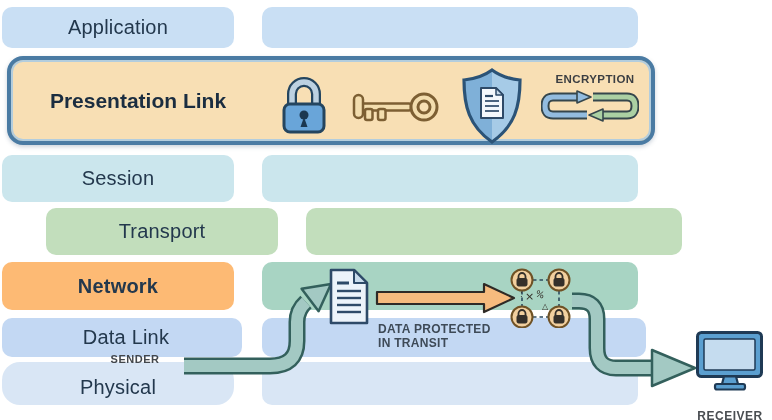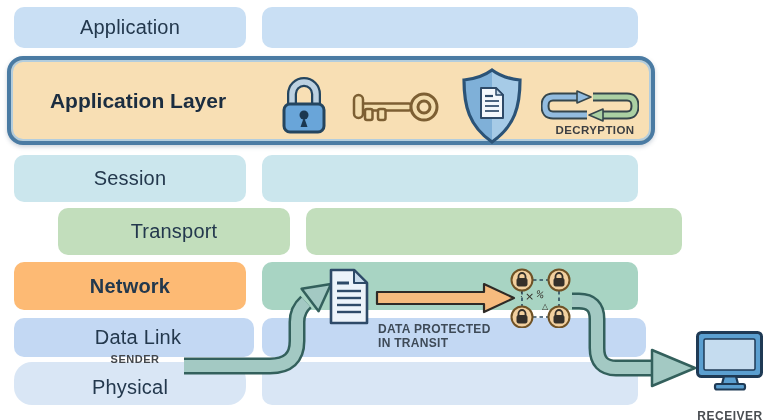--- a/index.html
+++ b/index.html
@@ -1,21 +1,21 @@
 <!DOCTYPE html>
 <html><head>
 <meta charset="utf-8">
 <style>
   html,body{margin:0;padding:0;background:#ffffff;}
   .stage{
     position:relative;width:772px;height:420px;background:#ffffff;overflow:hidden;
     font-family:"Liberation Sans","DejaVu Sans",sans-serif;
   }
   .bar{position:absolute;border-radius:10px;display:flex;align-items:center;justify-content:center;}
-  .bar.left{left:14px;width:232px;}
+  .bar.left{left:2px;width:232px;}
   .bar.right{left:262px;width:376px;}
   .l0,.r0{top:7px;height:41px;}
   .l1,.r1{top:155px;height:47px;}
   .l2,.r2{top:208px;height:47px;margin-left:44px;}
   .l3,.r3{top:262px;height:48px;}
   .l4,.r4{top:318px;height:39px;padding-left:8px;}
   .l5,.r5{top:362px;height:43px;}
   .layer-label{font-size:20px;color:#23384d;letter-spacing:0.2px;}
   .l5 .layer-label{position:relative;top:4px;}
 
@@ -74,21 +74,21 @@
   </div>
 
   <div class="bar right r0" style="background-color: rgb(201, 223, 244);"></div>
   <div class="bar right r1" style="background-color: rgb(203, 230, 237);"></div>
   <div class="bar right r2" style="background-color: rgb(194, 222, 188);"></div>
   <div class="bar right r3" style="background-color: rgb(168, 212, 195);"></div>
   <div class="bar right r4" style="background-color: rgb(195, 216, 243);"></div>
   <div class="bar right r5" style="background-color: rgb(217, 230, 245);"></div>
 
   <div class="pres-box z2">
-    <span class="pres-label">Application Layer</span>
+    <span class="pres-label">Presentation Link</span>
 
     <svg class="abs" style="left:269px;top:12px;" width="48" height="64" viewBox="0 0 48 64">
       <path d="M12,38 V22 a12,12 0 0 1 24,0 V38" fill="none" stroke="#24455f" stroke-width="10"></path>
       <path d="M12,38 V22 a12,12 0 0 1 24,0 V38" fill="none" stroke="#bcd1e1" stroke-width="5.5"></path>
       <rect x="4" y="32" width="40" height="28" rx="6" fill="#69a5d9" stroke="#24455f" stroke-width="3"></rect>
       <circle cx="24" cy="43" r="4.5" fill="#1b3750"></circle>
       <path d="M24,45 L20.5,55 H27.5 Z" fill="#1b3750"></path>
     </svg>
 
     <svg class="abs" style="left:339px;top:28px;" width="90" height="38" viewBox="0 0 90 38">
@@ -114,29 +114,29 @@
       <path d="M22,22 H37 L44,29 V52 H22 Z" fill="#f4f8fc" stroke="#2e4a68" stroke-width="2" stroke-linejoin="round"></path>
       <path d="M37,22 V29 H44 Z" fill="#c9dcec" stroke="#2e4a68" stroke-width="1.5" stroke-linejoin="round"></path>
       <g stroke="#2e4a68">
         <path d="M26,30 H34" stroke-width="2.2"></path>
         <path d="M26,35 H40" stroke-width="1.7"></path>
         <path d="M26,40 H40" stroke-width="1.7"></path>
         <path d="M26,45 H40" stroke-width="1.7"></path>
       </g>
     </svg>
 
+    <div class="enc-label">ENCRYPTION</div>
     <svg class="abs" style="left:530px;top:30px;" width="98" height="32" viewBox="0 0 98 32">
       <path d="M46,25 H12 Q4,25 4,16 Q4,7 12,7 H36" fill="none" stroke="#35464c" stroke-width="9"></path>
       <path d="M46,25 H12 Q4,25 4,16 Q4,7 12,7 H36" fill="none" stroke="#93bcdf" stroke-width="5"></path>
       <polygon points="36,1 36,13 50,7" fill="#93bcdf" stroke="#35464c" stroke-width="1.6" stroke-linejoin="round"></polygon>
       <path d="M52,7 H86 Q94,7 94,16 Q94,25 86,25 H62" fill="none" stroke="#35464c" stroke-width="9"></path>
       <path d="M52,7 H86 Q94,7 94,16 Q94,25 86,25 H62" fill="none" stroke="#abd0a3" stroke-width="5"></path>
       <polygon points="62,19 62,31 48,25" fill="#abd0a3" stroke="#35464c" stroke-width="1.6" stroke-linejoin="round"></polygon>
     </svg>
-    <div class="dec-label">DECRYPTION</div>
   </div>
 
   <svg class="overlay" width="772" height="420" viewBox="0 0 772 420">
 
     <g>
       <path d="M184,366 L270,366 Q297,366 297,341 L297,322 Q297,310 306,302" fill="none" stroke="#33605c" stroke-width="17"></path>
       <path d="M184,366 L270,366 Q297,366 297,341 L297,322 Q297,310 306,302" fill="none" stroke="#a3c9c3" stroke-width="12"></path>
       <polygon points="331,284 318.6,311.2 301.6,288.8" fill="#a3c9c3" stroke="#33605c" stroke-width="2.5" stroke-linejoin="round"></polygon>
     </g>
 

